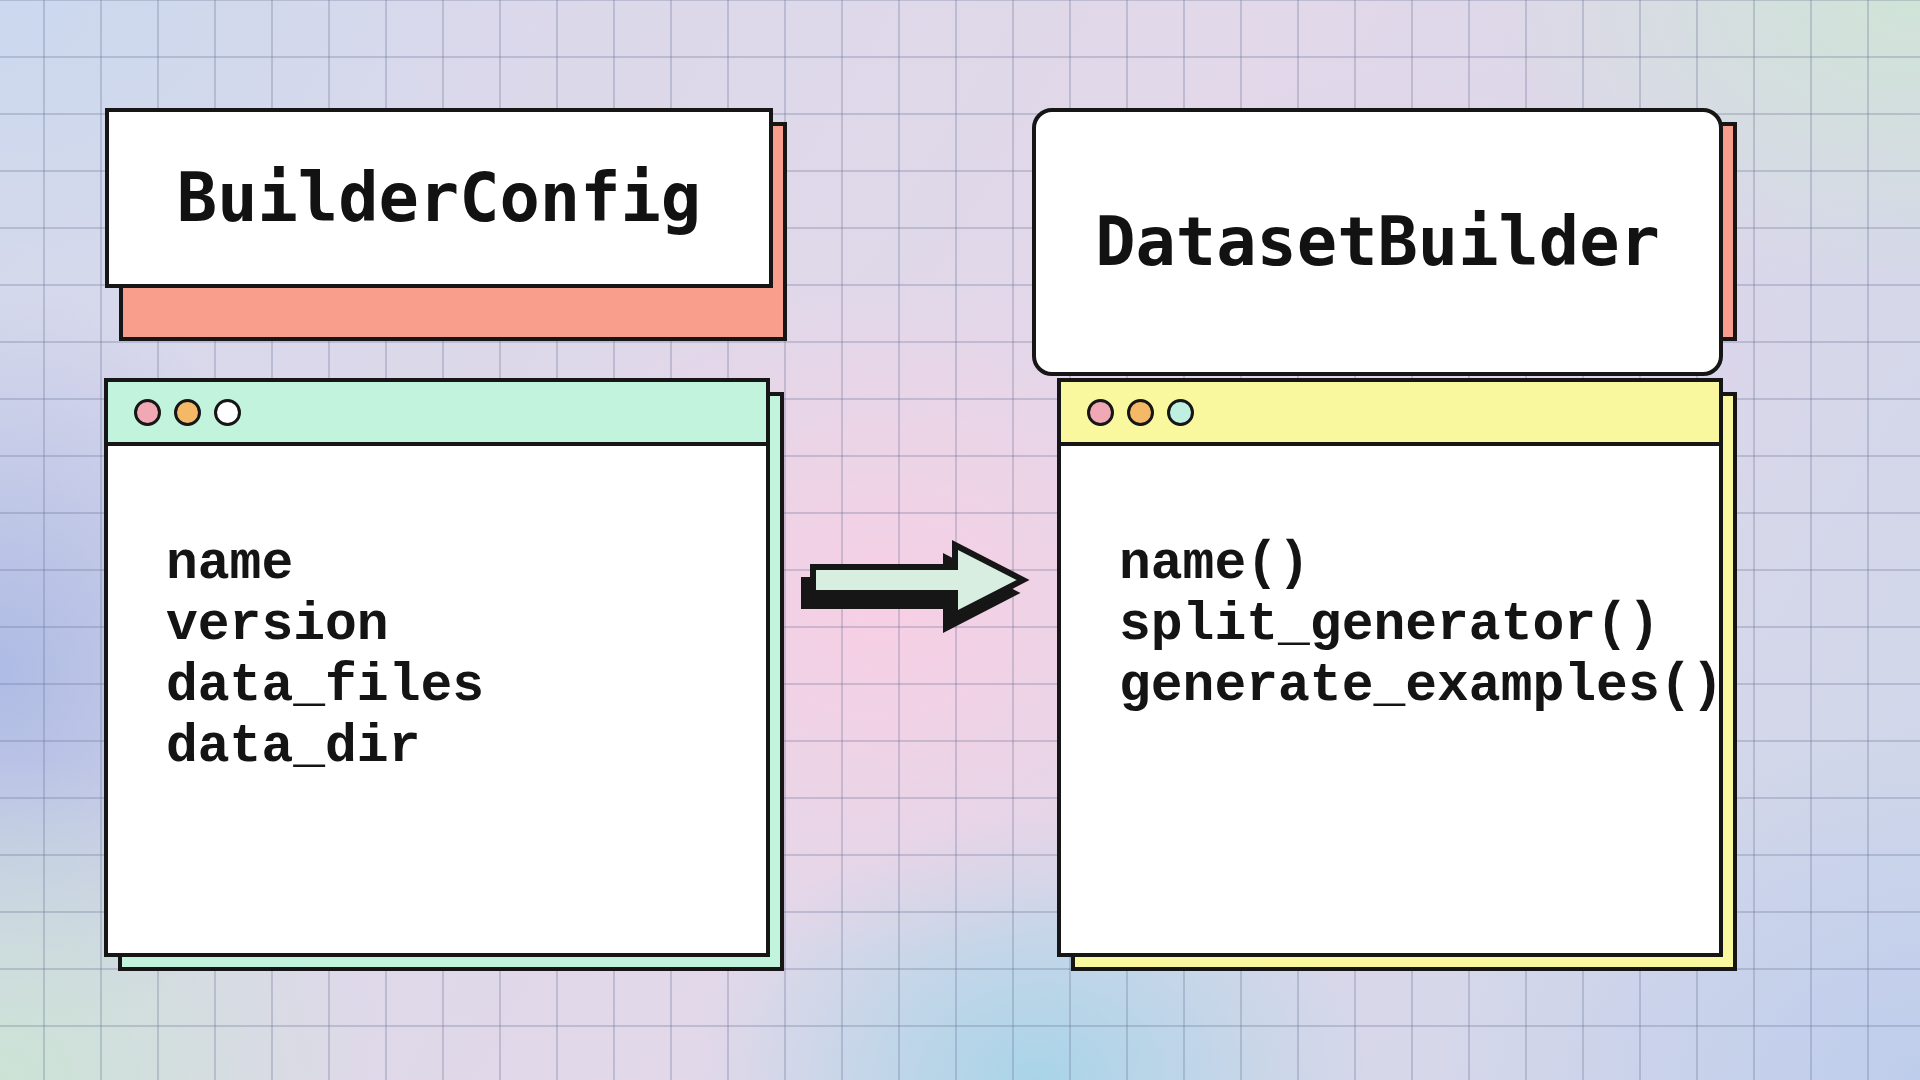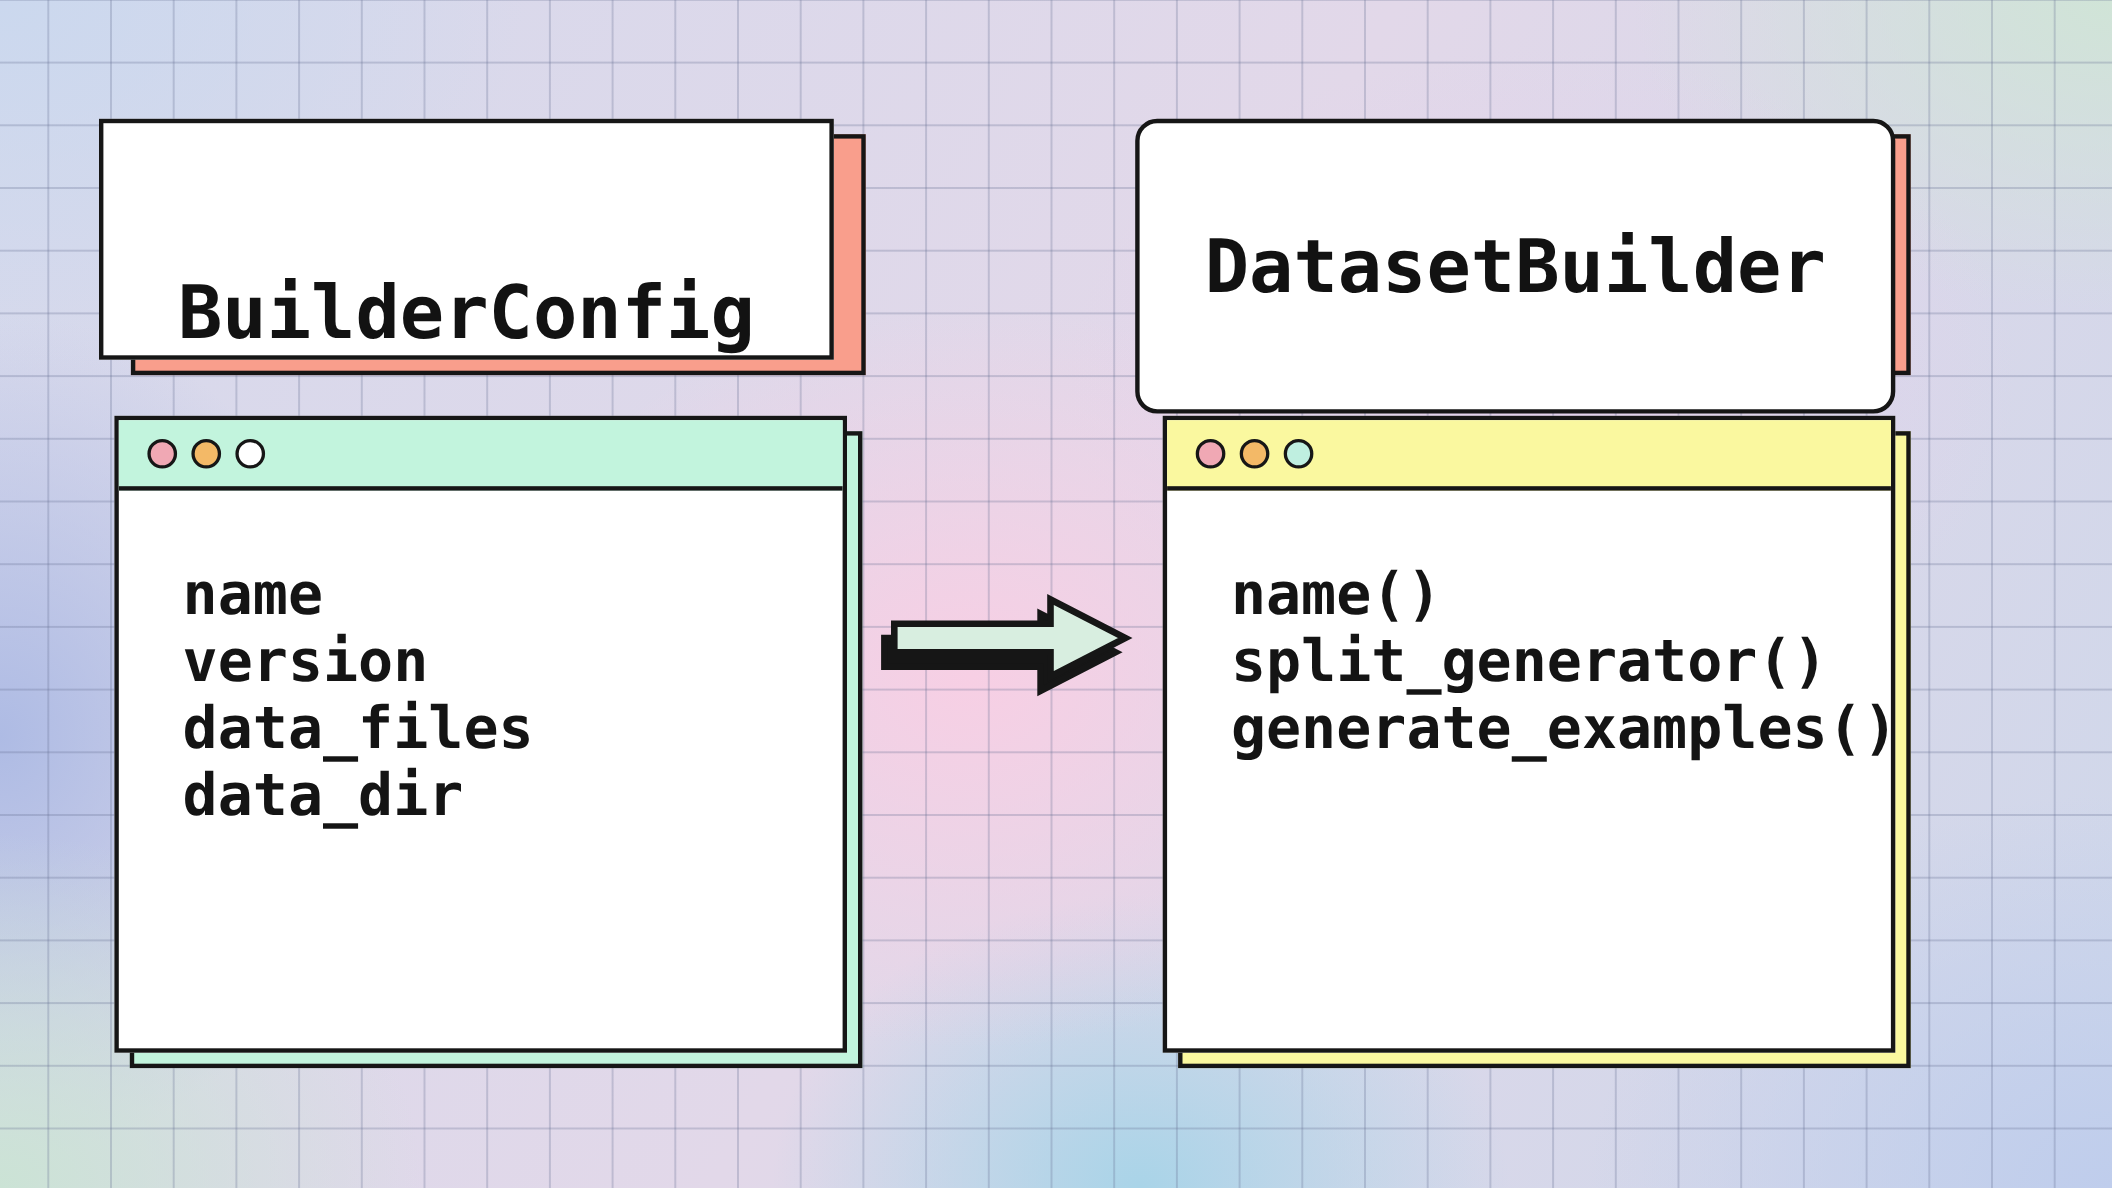--- a/index.html
+++ b/index.html
@@ -65,21 +65,21 @@
     justify-content: center;
     font-size: 67px;
     font-weight: 700;
     color: #121212;
     letter-spacing: 0px;
     white-space: nowrap;
   }
   .title-shadow { background: var(--salmon); }
 
   #title-left-shadow  { left: 119px; top: 122px; width: 668px; height: 219px; }
-  #title-left         { left: 90px; top: 108px; width: 668px; height: 219px; align-items: flex-end; }
+  #title-left         { left: 105px; top: 108px; width: 668px; height: 180px; }
   #title-right-shadow { left: 1046px; top: 122px; width: 691px; height: 219px; }
   #title-right        { left: 1032px; top: 108px; width: 691px; height: 268px; border-radius: 20px; }
 
   
   #win-left-shadow  { left: 118px;  top: 392px; width: 666px; height: 579px; background: var(--mint); }
   #win-left         { left: 104px;  top: 378px; width: 666px; height: 579px; }
   #win-right-shadow { left: 1071px; top: 392px; width: 666px; height: 579px; background: var(--yellow); }
   #win-right        { left: 1057px; top: 378px; width: 666px; height: 579px; }
 
   .titlebar {
@@ -101,21 +101,22 @@
     border-radius: 50%;
     border: 3px solid var(--outline);
     flex: 0 0 auto;
   }
   .dot.pink   { background: var(--dot-pink); }
   .dot.orange { background: var(--dot-orange); }
   .dot.white  { background: var(--dot-white); }
   .dot.mintc  { background: var(--dot-mint); }
 
   .win-body {
-    padding: 64px 0 0 58px;
+    padding: 88px 0 0 58px;
+    font-family: Liberation Mono, monospace;
   }
   .code-line {
     font-size: 53px;
     line-height: 61px;
     font-weight: 700;
     color: #141414;
     white-space: nowrap;
   }
 
   

